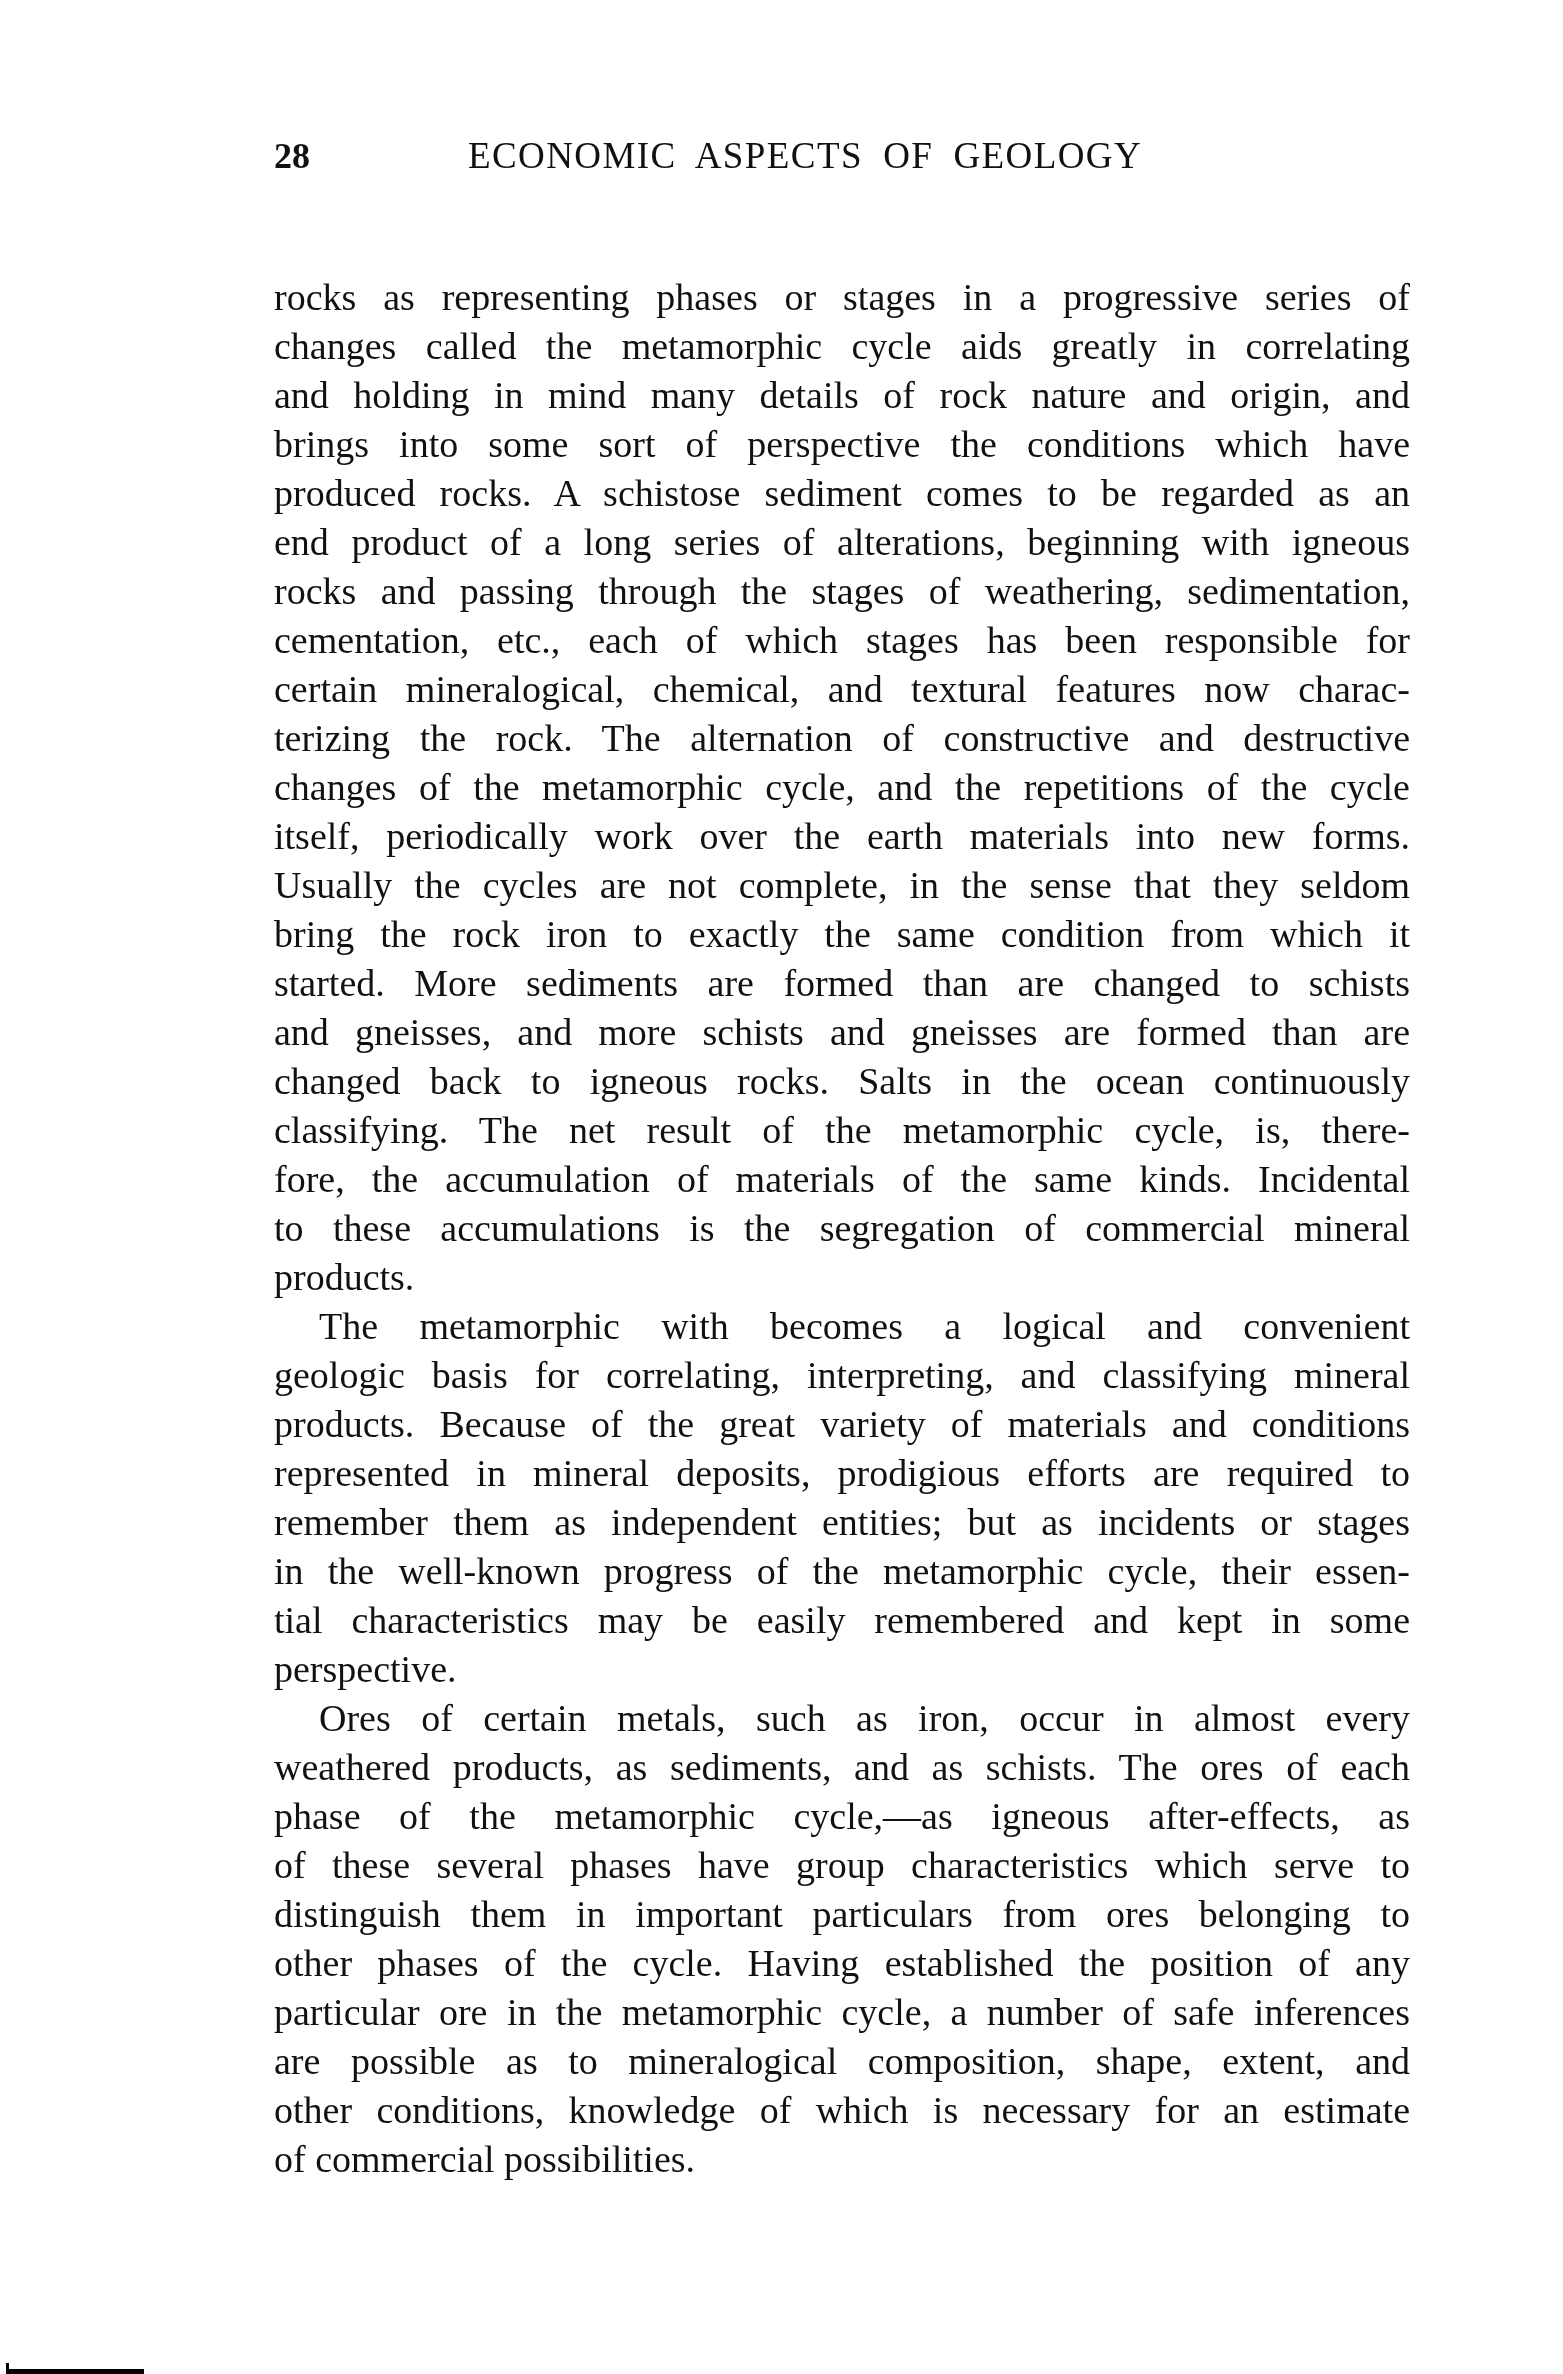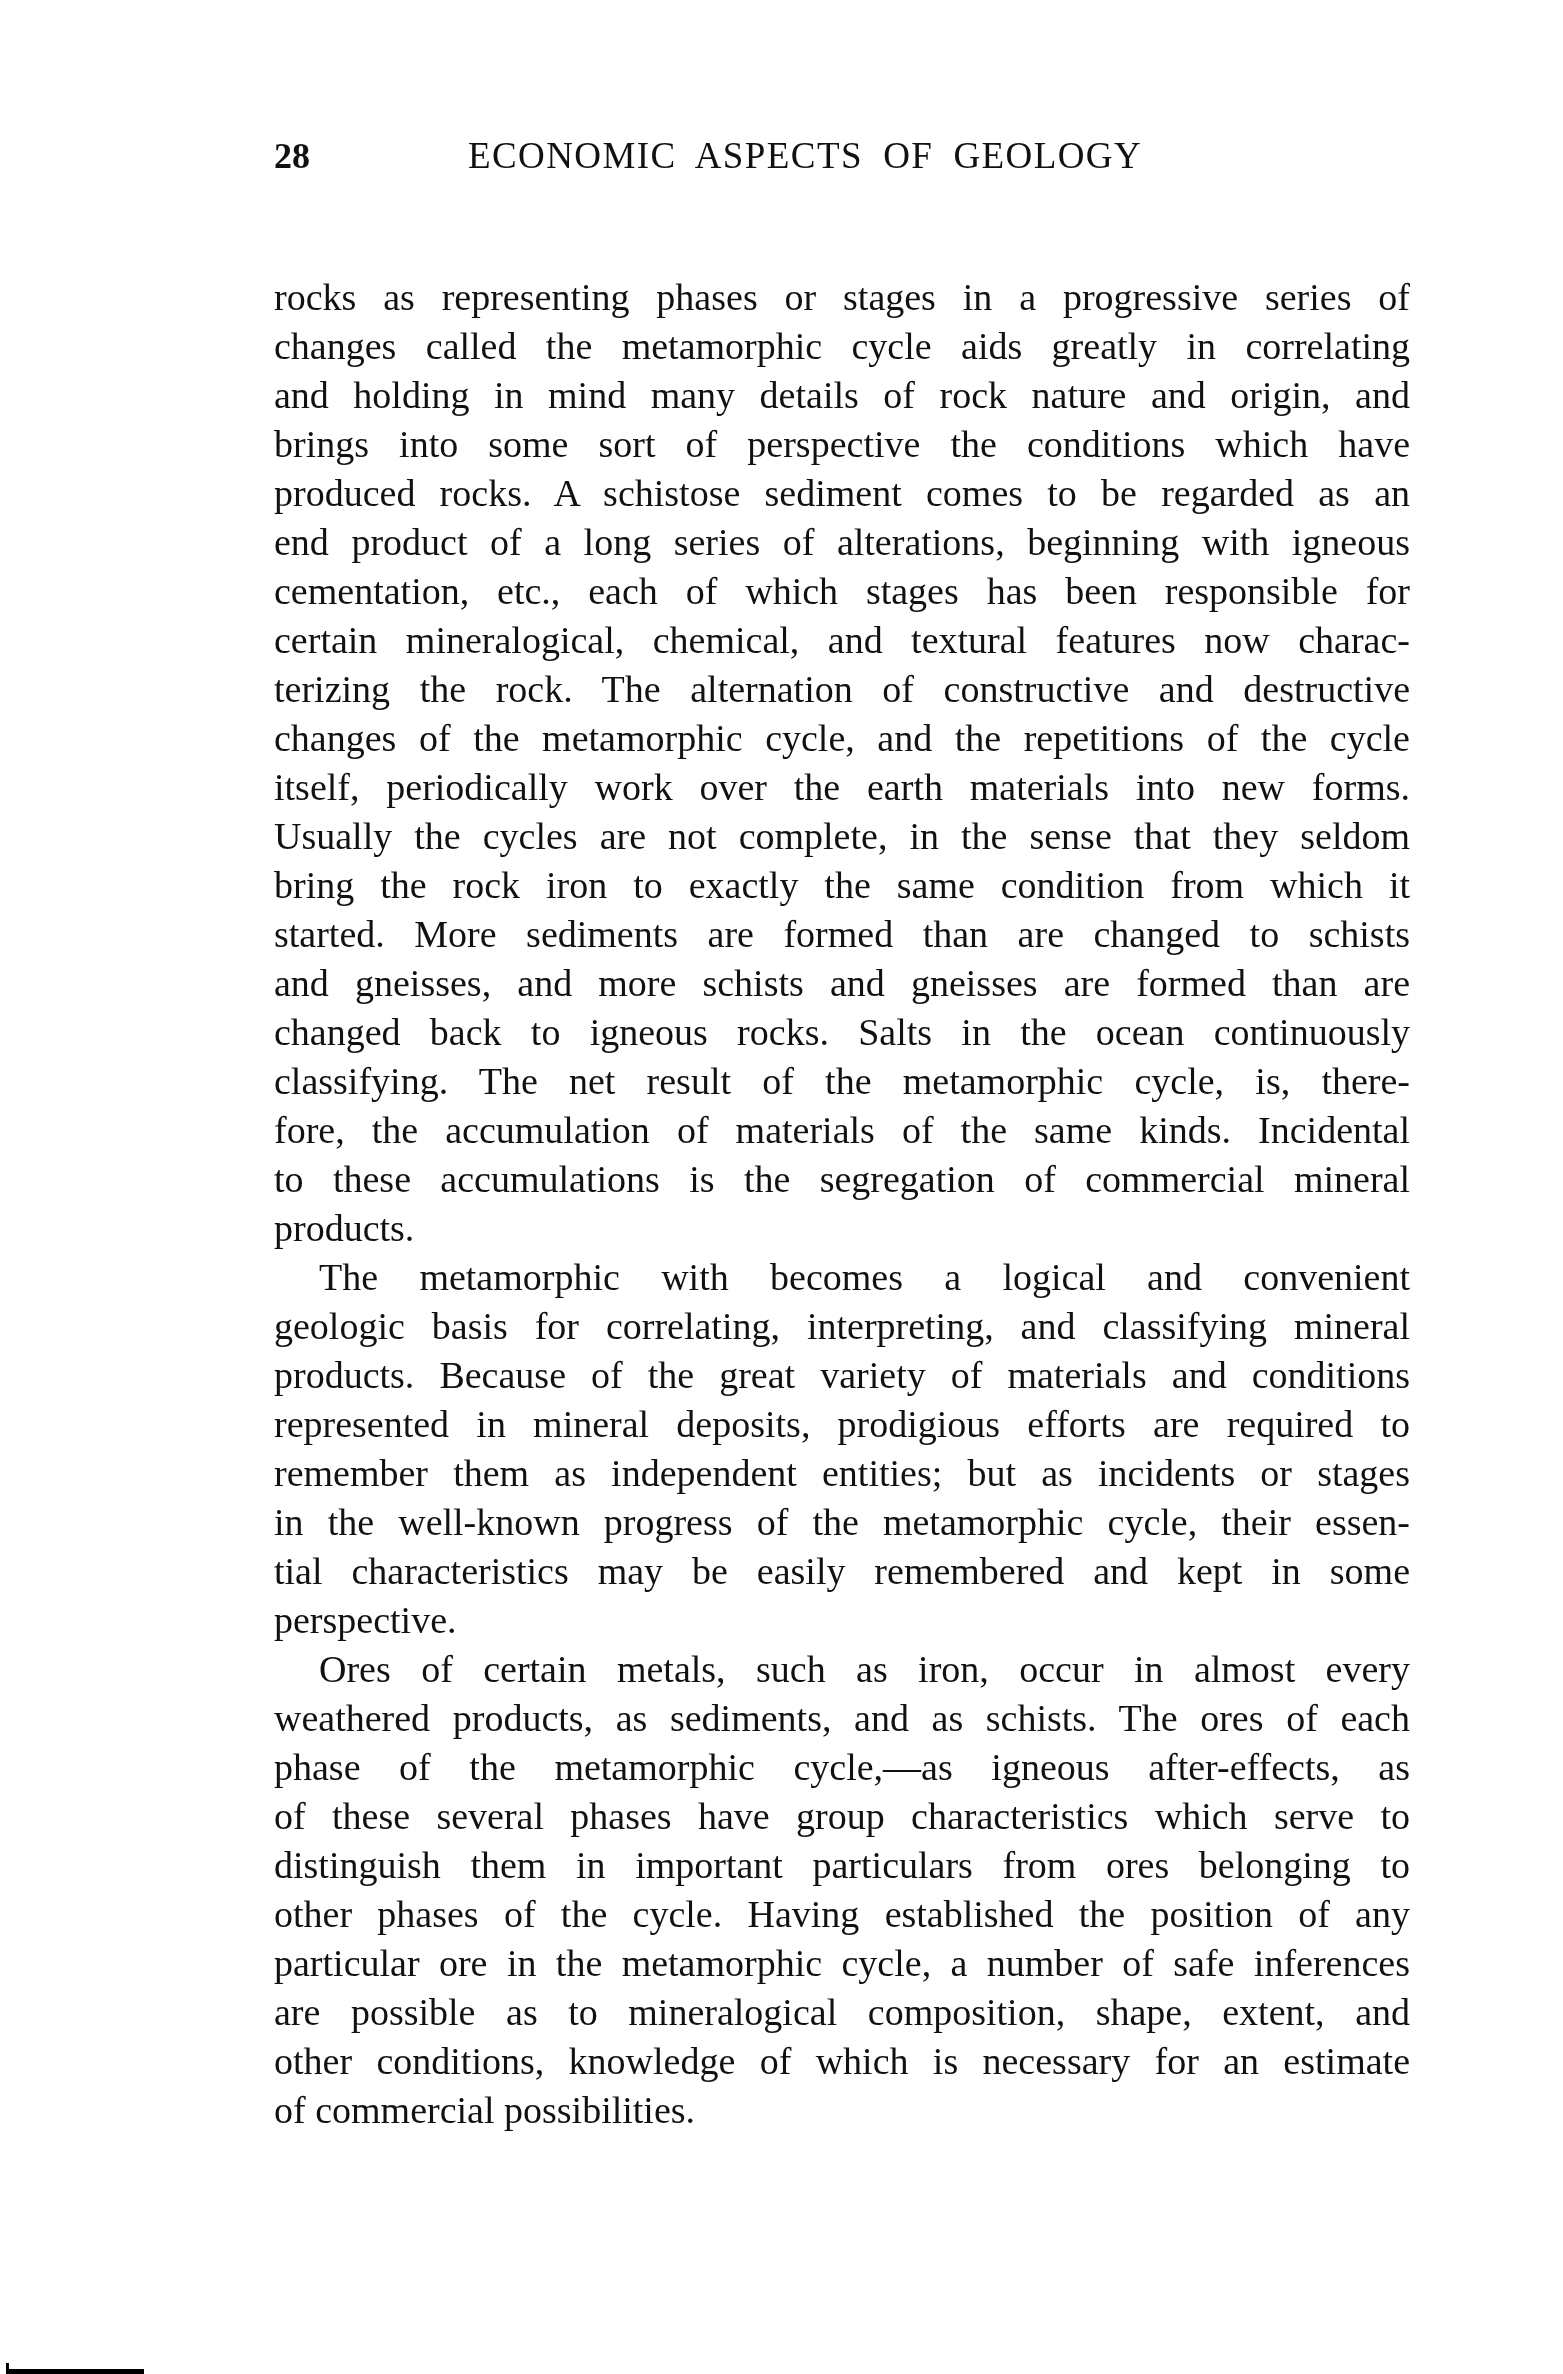--- a/index.html
+++ b/index.html
@@ -98,20 +98,21 @@
 
   <div class="body-text">
 
     <div>
       <span class="line">rocks as representing phases or stages in a progressive series of</span>
       <span class="line">changes called the metamorphic cycle aids greatly in correlating</span>
       <span class="line">and holding in mind many details of rock nature and origin, and</span>
       <span class="line">brings into some sort of perspective the conditions which have</span>
       <span class="line">produced rocks.  A schistose sediment comes to be regarded as an</span>
       <span class="line">end product of a long series of alterations, beginning with igneous</span>
+      <span class="line">rocks and passing through the stages of weathering, sedimentation,</span>
       <span class="line">cementation, etc., each of which stages has been responsible for</span>
       <span class="line">certain mineralogical, chemical, and textural features now charac-</span>
       <span class="line">terizing the rock.  The alternation of constructive and destructive</span>
       <span class="line">changes of the metamorphic cycle, and the repetitions of the cycle</span>
       <span class="line">itself, periodically work over the earth materials into new forms.</span>
       <span class="line">Usually the cycles are not complete, in the sense that they seldom</span>
       <span class="line">bring the rock iron to exactly the same condition from which it</span>
       <span class="line">started.  More sediments are formed than are changed to schists</span>
       <span class="line">and gneisses, and more schists and gneisses are formed than are</span>
       <span class="line">changed back to igneous rocks.  Salts in the ocean continuously</span>

